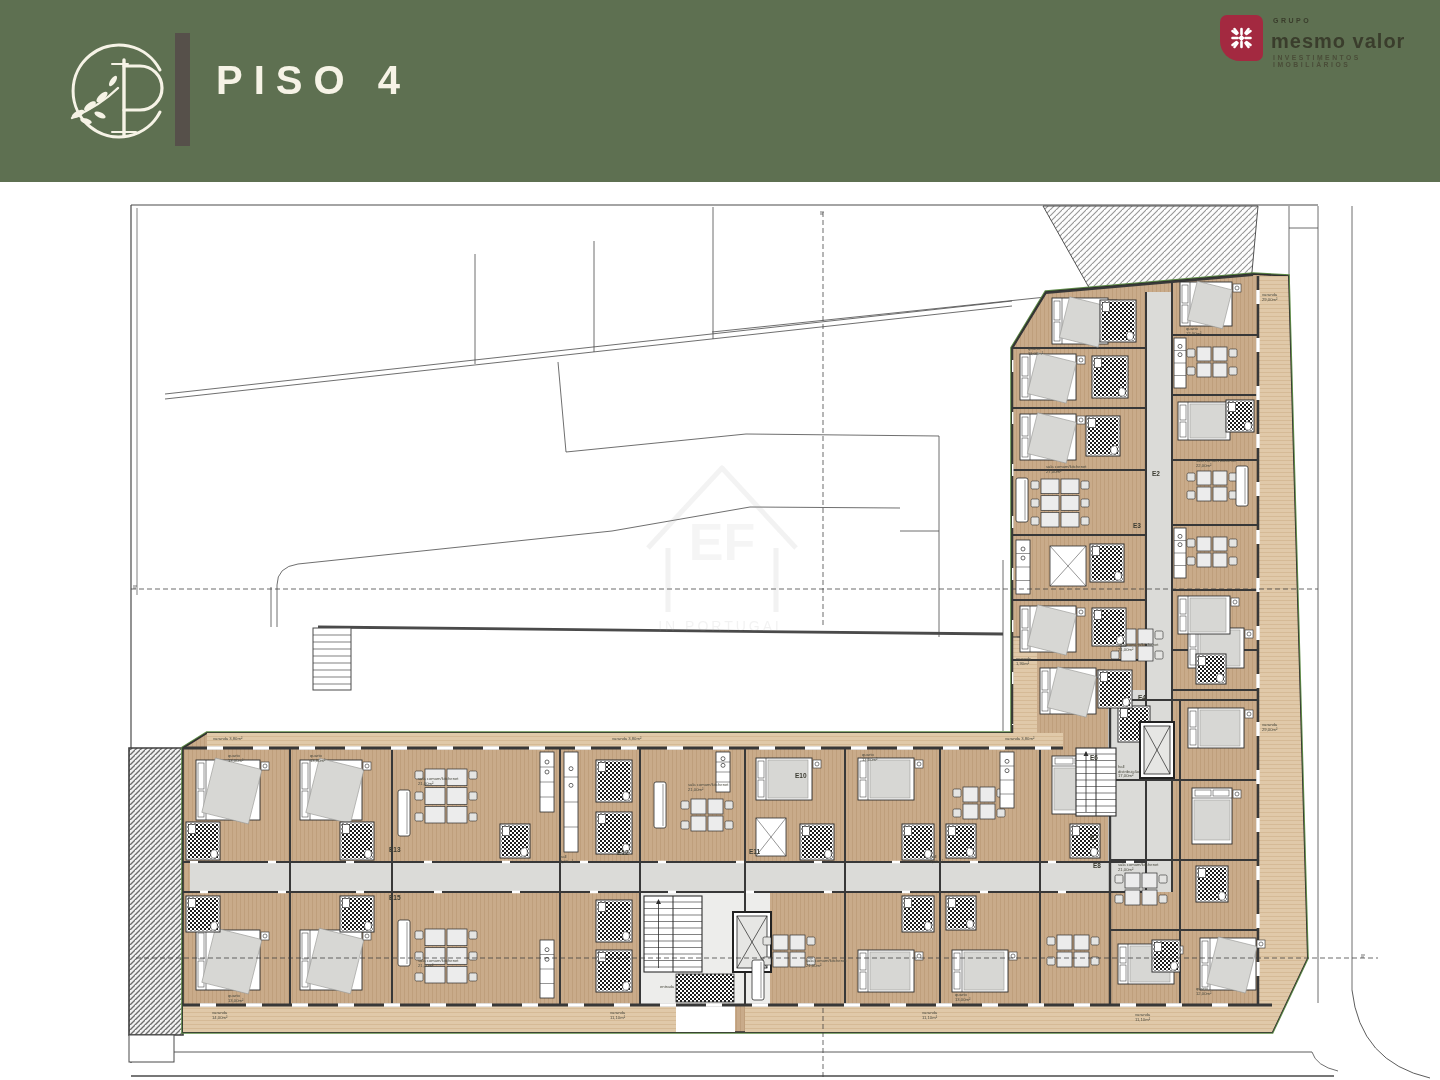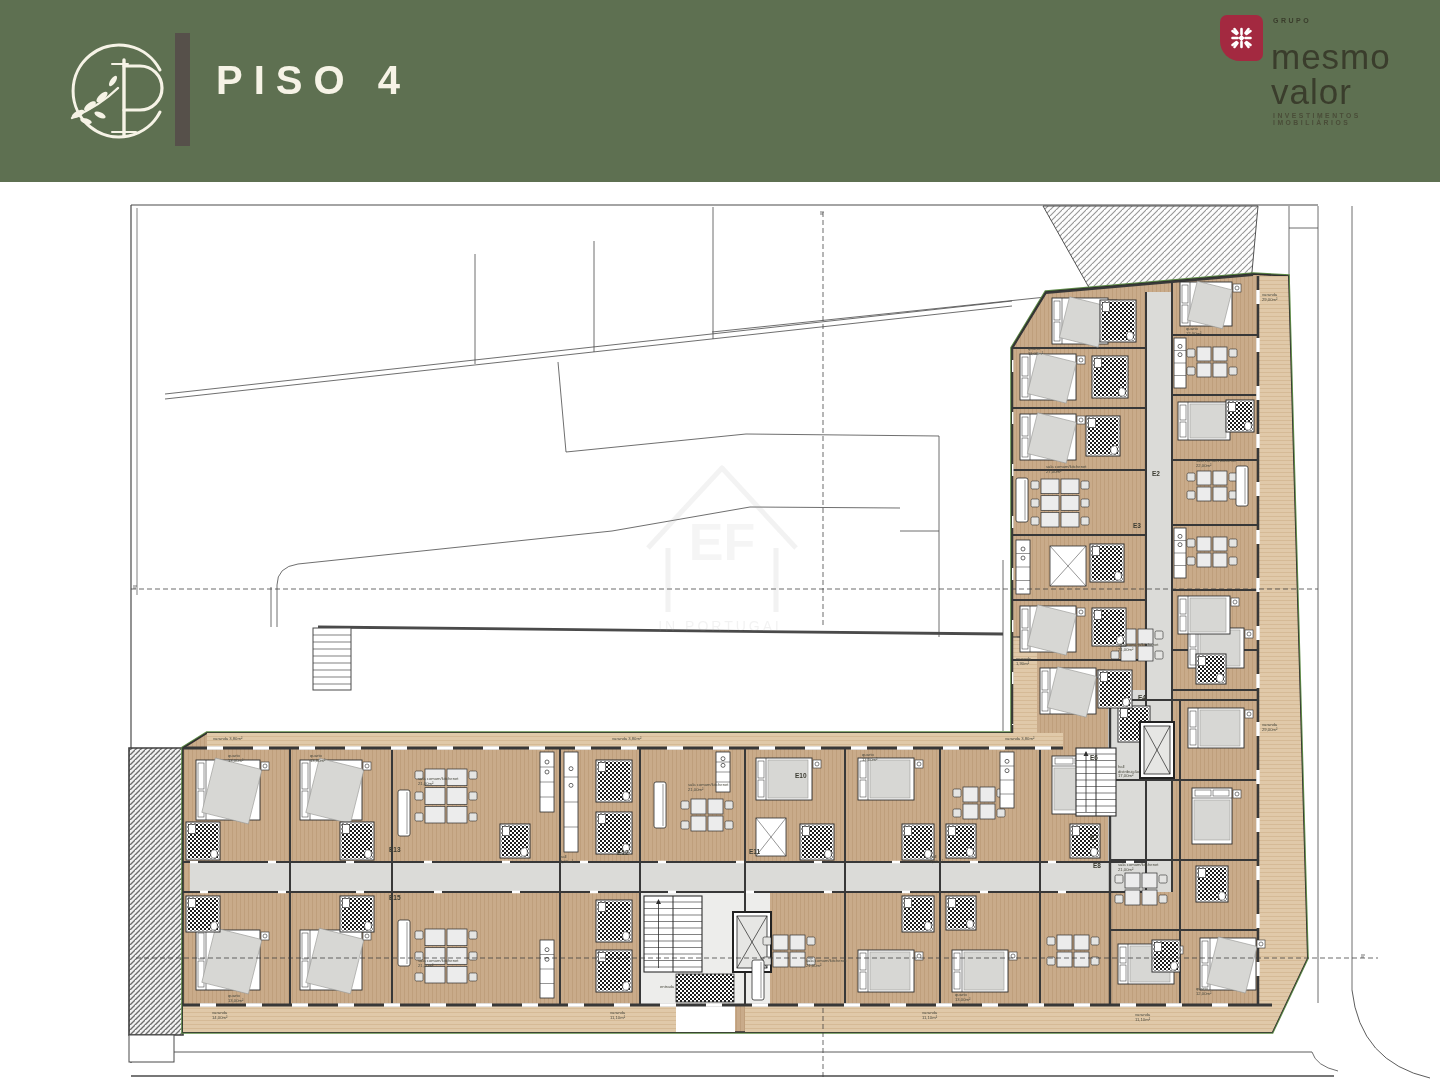--- a/index.html
+++ b/index.html
@@ -7,21 +7,21 @@
          font-family:"Liberation Sans",sans-serif;}
   #banner{position:absolute;left:0;top:0;width:1440px;height:182px;}
   #logo-svg{position:absolute;left:56px;top:26px;}
   #title-bar{position:absolute;left:175px;top:33px;width:15px;height:113px;}
   #page-title{position:absolute;left:216px;top:58px;font-size:40px;font-weight:bold;
               letter-spacing:11px;color:#f7f5ea;}
   #brand{position:absolute;left:1220px;top:15px;display:flex;align-items:flex-start;}
   #brand-box{width:43px;height:46px;border-radius:7px 7px 7px 20px;position:relative;flex:none;}
   #brand-text{margin-left:8px;line-height:1;}
   #brand-grupo{font-size:7px;letter-spacing:2.5px;font-weight:bold;margin:2px 0 0 2px;}
-  #brand-name{font-size:35px;font-weight:normal;letter-spacing:1px;margin-top:15px;}
+  #brand-name{font-size:20px;font-weight:bold;letter-spacing:1px;margin-top:7px;}
   #brand-tag{font-size:6.8px;letter-spacing:2.5px;margin:4px 0 0 2px;font-weight:bold;}
   #plan-wrap{position:absolute;left:0;top:0;width:1250px;height:1080px;}
   svg text{font-family:"Liberation Sans",sans-serif;}
 </style>
 </head>
 <body>
 <div id="stage">
 
 <div id="banner" style="background: rgb(94, 112, 81);"></div>
 

